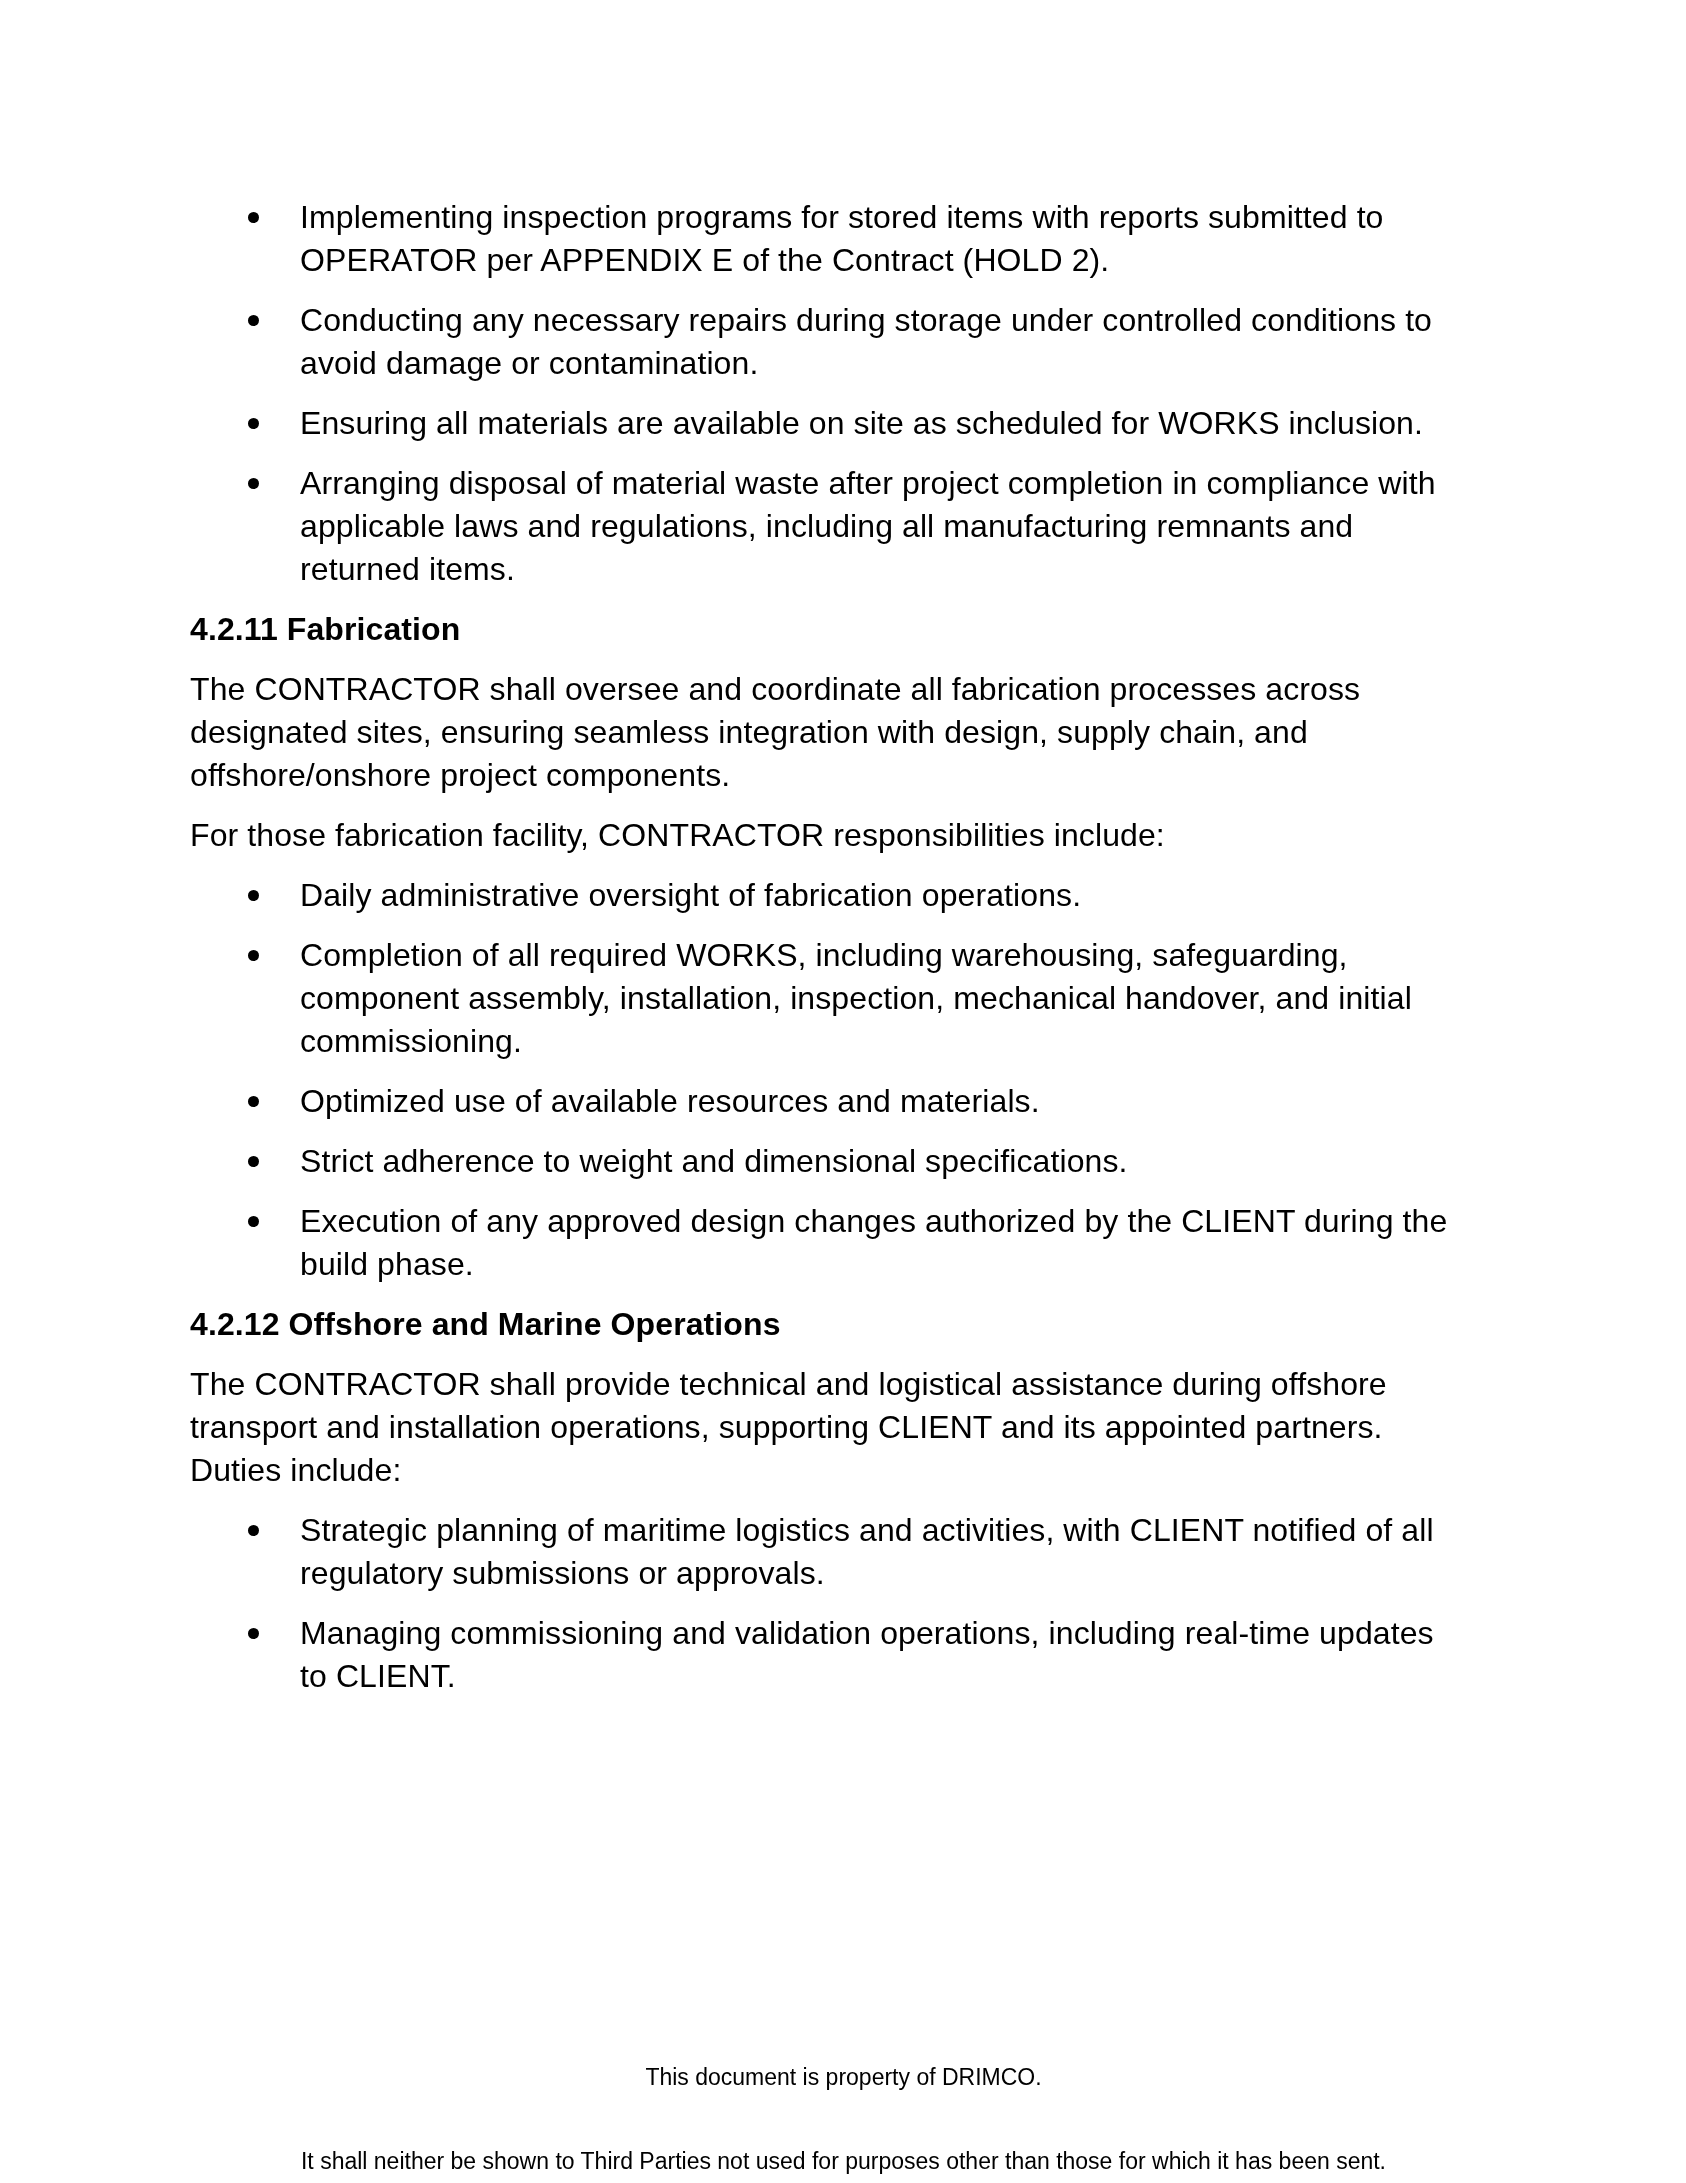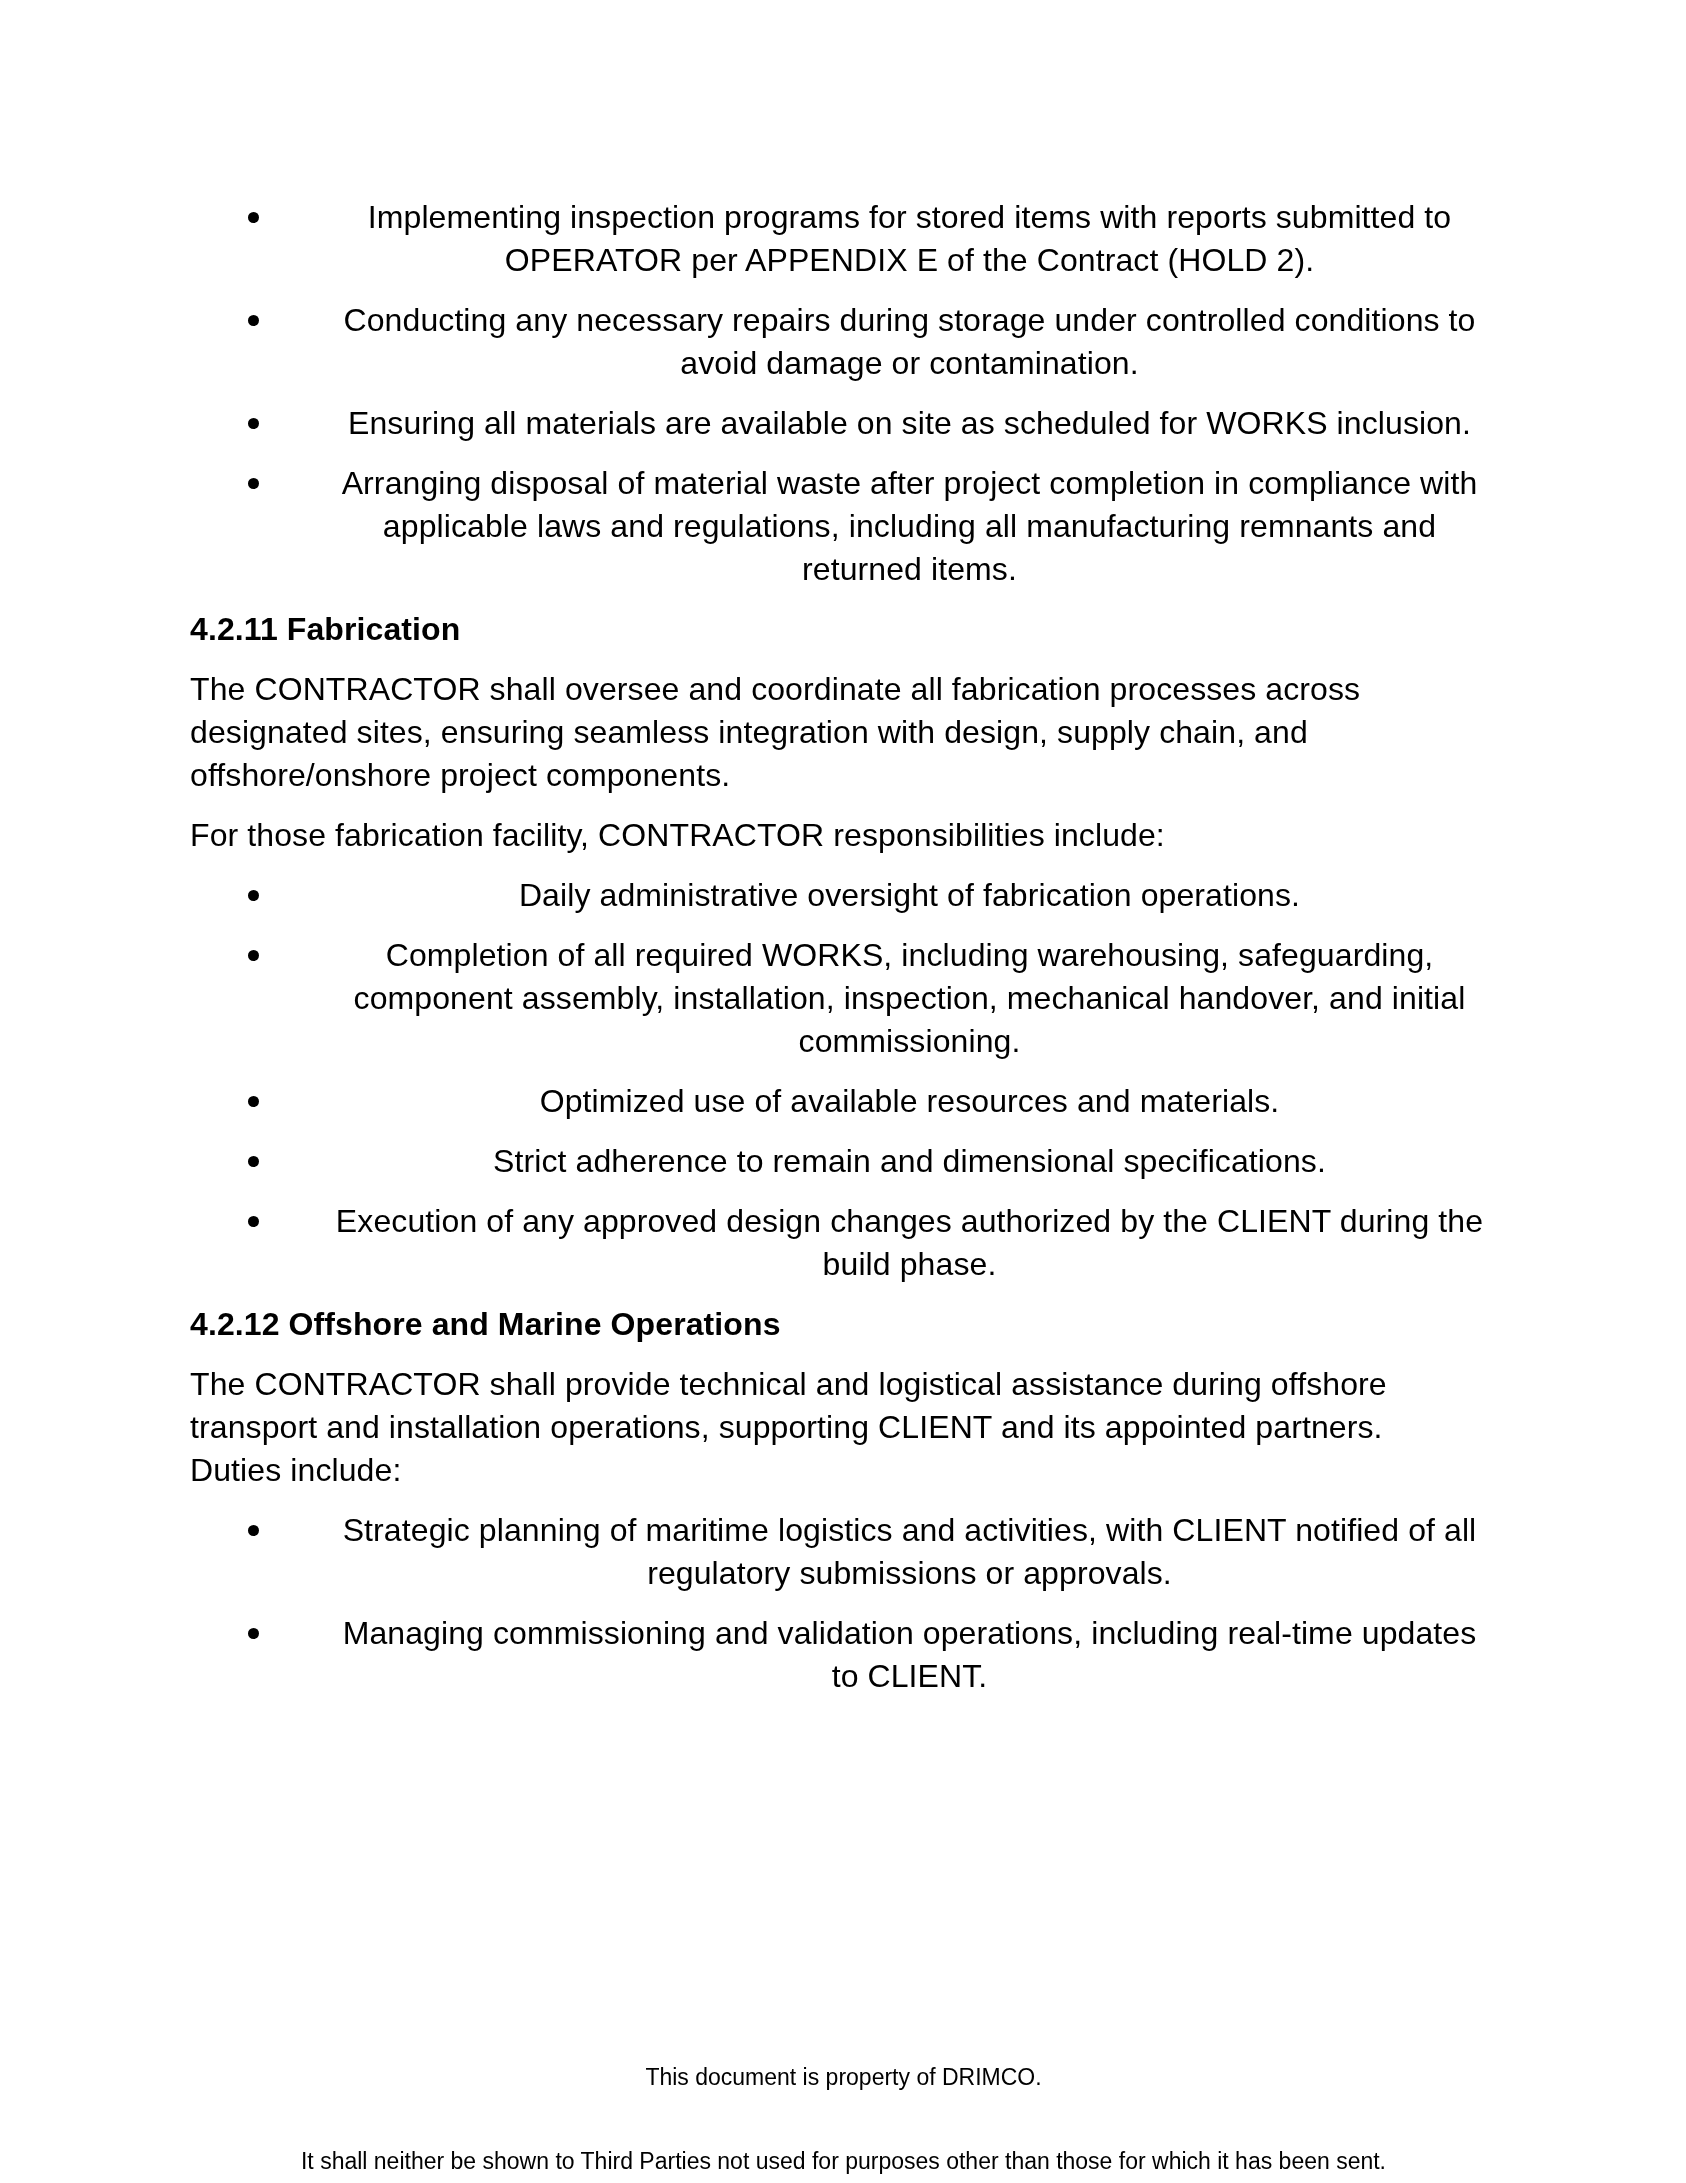--- a/index.html
+++ b/index.html
@@ -23,21 +23,20 @@
     font-size: 32px;
     line-height: 43px;
     white-space: pre;          
     letter-spacing: 0.1px;
   }
   .block + .block { margin-top: 17px; }
   .heading { font-weight: bold; }
   .bullet {
     position: relative;
     padding-left: 110px;       
-    text-align: center;
   }
   .bullet .dot {
     position: absolute;
     left: 58px;                
     top: 16px;
     width: 11.2px;
     height: 11.2px;
     border-radius: 50%;
     background: #000000;
   }
@@ -81,21 +80,21 @@
     <div class="block para">For those fabrication facility, CONTRACTOR responsibilities include:</div>
 
     <div class="block bullet"><span class="dot"></span><span>Daily administrative oversight of fabrication operations.</span></div>
 
     <div class="block bullet"><span class="dot"></span><span>Completion of all required WORKS, including warehousing, safeguarding,
 component assembly, installation, inspection, mechanical handover, and initial
 commissioning.</span></div>
 
     <div class="block bullet"><span class="dot"></span><span>Optimized use of available resources and materials.</span></div>
 
-    <div class="block bullet"><span class="dot"></span><span>Strict adherence to remain and dimensional specifications.</span></div>
+    <div class="block bullet"><span class="dot"></span><span>Strict adherence to weight and dimensional specifications.</span></div>
 
     <div class="block bullet"><span class="dot"></span><span>Execution of any approved design changes authorized by the CLIENT during the
 build phase.</span></div>
 
     <div class="block heading">4.2.12 Offshore and Marine Operations</div>
 
     <div class="block para">The CONTRACTOR shall provide technical and logistical assistance during offshore
 transport and installation operations, supporting CLIENT and its appointed partners.
 Duties include:</div>
 

